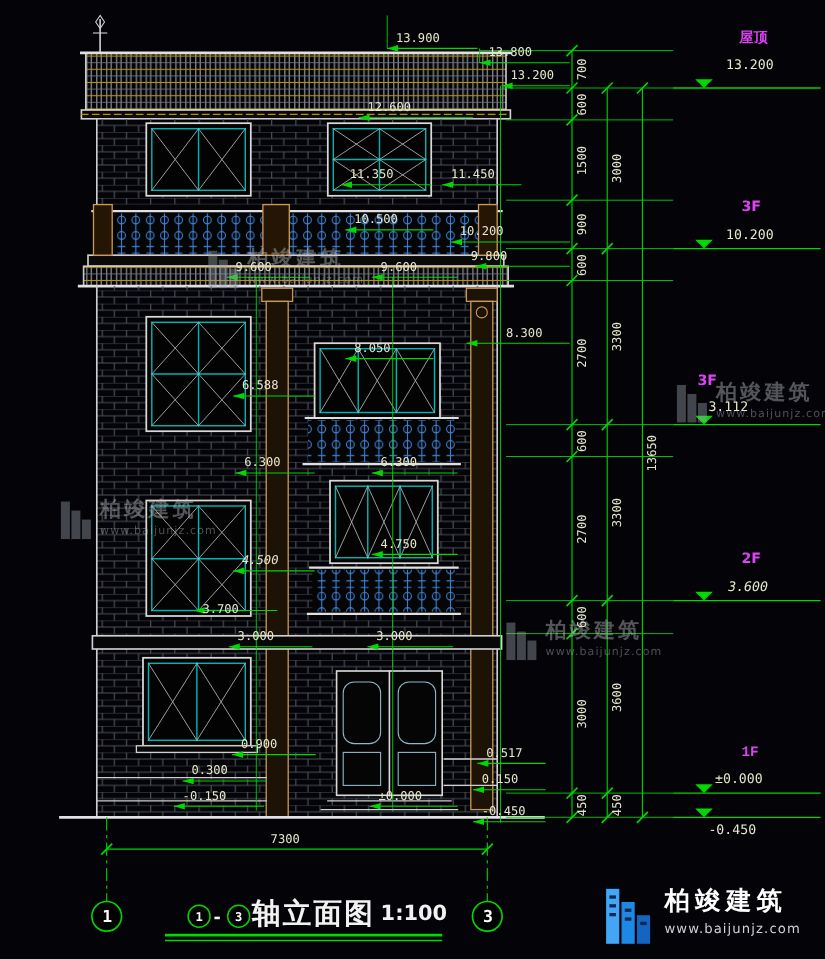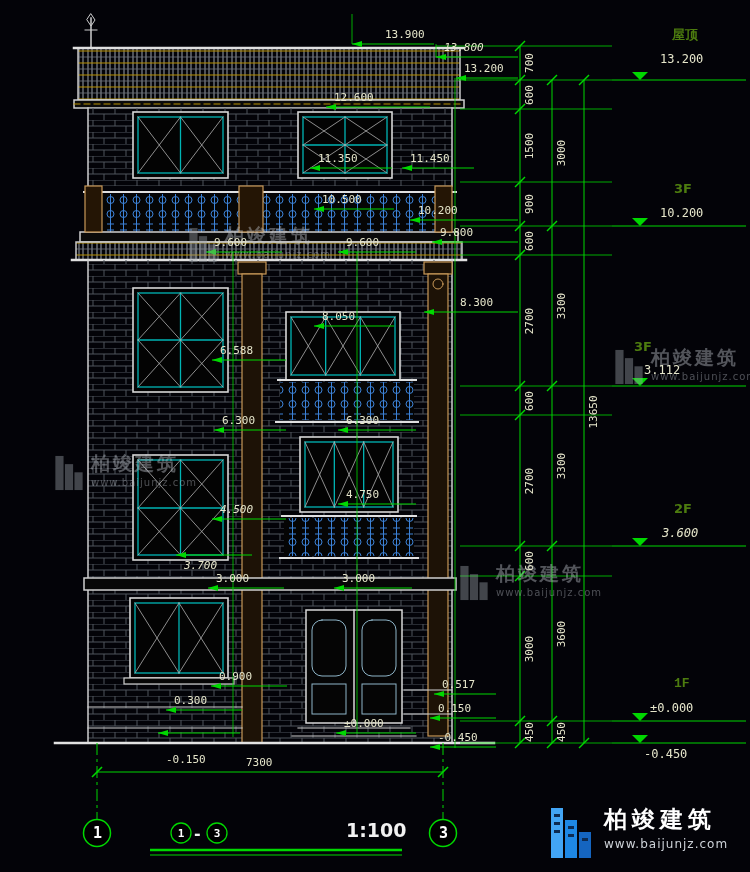--- a/index.html
+++ b/index.html
@@ -3,21 +3,21 @@
 <meta charset="utf-8">
 <style>
   *{margin:0;padding:0;box-sizing:border-box}
   html,body{background:#000;}
   #stage{position:relative;width:750px;height:872px;background:#030308;overflow:hidden;
          font-family:"DejaVu Sans",sans-serif}
   #cad{position:absolute;left:0;top:0;z-index:3}
   .dim{position:absolute;font:11px "DejaVu Sans Mono",monospace;color:#e6e6cb;white-space:nowrap;z-index:5;line-height:1}
   .chain{position:absolute;font:11px "DejaVu Sans Mono",monospace;color:#e6e6cb;white-space:nowrap;z-index:5;
          transform:translate(-50%,-50%) rotate(-90deg);line-height:1}
-  .fname{position:absolute;font:bold 13px "DejaVu Sans",sans-serif;color:#4d7c0f;z-index:5;line-height:1}
+  .fname{position:absolute;font:bold 13px "DejaVu Sans",sans-serif;color:#d946ef;z-index:5;line-height:1}
   .felev{position:absolute;font:12px "DejaVu Sans Mono",monospace;color:#e6e6cb;z-index:5;line-height:1}
   .wm{position:absolute;display:flex;gap:7px;opacity:.42;z-index:4;align-items:flex-start}
   .wm-name{font:bold 19px "DejaVu Sans",sans-serif;color:#c2c7cf;letter-spacing:3px;line-height:1.2}
   .wm-url{font:10px "DejaVu Sans",sans-serif;color:#b2b7bf;margin-top:2px;letter-spacing:1px}
   .axis-num{position:absolute;font:bold 15px "DejaVu Sans Mono",monospace;color:#fff;text-align:center;z-index:6;line-height:1}
   .axis-num-sm{position:absolute;font:bold 11px "DejaVu Sans Mono",monospace;color:#fff;text-align:center;z-index:6;line-height:1}
   #title-dash{position:absolute;left:194px;top:824px;font:bold 16px "DejaVu Sans",sans-serif;color:#f2f2f2;z-index:6}
   #title-main{position:absolute;left:229px;top:813px;font:bold 26px "DejaVu Sans",sans-serif;color:#f2f2f2;letter-spacing:2px;z-index:6}
   #title-scale{position:absolute;left:346px;top:819px;font:bold 19px "DejaVu Sans",sans-serif;color:#f2f2f2;z-index:6}
   #logo{position:absolute;left:548px;top:806px;display:flex;gap:10px;z-index:6;align-items:flex-start}
@@ -339,47 +339,47 @@
     <circle cx="443" cy="833" r="13.5" fill="#000" stroke="#00d800" stroke-width="1.5"></circle>
     <circle cx="181" cy="833" r="10" fill="#000" stroke="#00d800" stroke-width="1.3"></circle>
     <circle cx="217" cy="833" r="10" fill="#000" stroke="#00d800" stroke-width="1.3"></circle>
     <line x1="150" y1="850" x2="402" y2="850" stroke="#00d800" stroke-width="2.5"></line>
     <line x1="150" y1="855" x2="402" y2="855" stroke="#00d800" stroke-width="1.2"></line>
   </g>
 </svg>
 
 <div id="labels">
   <div class="dim" style="left:246px;top:757px">7300</div>
-<div class="dim" style="left: 360px; top: 29px; margin-left: 25px;">13.900</div>
-      <div class="dim" style="left: 444px; top: 42px; font-style: italic;">13.800</div>
+<div class="dim" style="left: 360px; top: 29px;">13.900</div>
+      <div class="dim" style="left: 444px; top: 42px;">13.800</div>
       <div class="dim" style="left: 464px; top: 63px;">13.200</div>
       <div class="dim" style="left: 334px; top: 92px;">12.600</div>
       <div class="dim" style="left: 318px; top: 153px;">11.350</div>
       <div class="dim" style="left: 410px; top: 153px;">11.450</div>
       <div class="dim" style="left: 322px; top: 194px;">10.500</div>
       <div class="dim" style="left: 418px; top: 205px;">10.200</div>
-      <div class="dim" style="left: 440px; top: 227px;">9.800</div>
+      <div class="dim" style="left: 428px; top: 227px;">9.800</div>
       <div class="dim" style="left: 214px; top: 237px;">9.600</div>
       <div class="dim" style="left: 346px; top: 237px;">9.600</div>
       <div class="dim" style="left: 322px; top: 311px;">8.050</div>
       <div class="dim" style="left: 432px; top: 297px; margin-left: 28px;">8.300</div>
       <div class="dim" style="left: 220px; top: 345px;">6.588</div>
       <div class="dim" style="left: 222px; top: 415px;">6.300</div>
       <div class="dim" style="left: 346px; top: 415px;">6.300</div>
       <div class="dim" style="left: 346px; top: 489px;">4.750</div>
       <div class="dim" style="left: 220px; top: 504px; font-style: italic;">4.500</div>
-      <div class="dim" style="left: 184px; top: 560px; font-style: italic;">3.700</div>
+      <div class="dim" style="left: 184px; top: 548px;">3.700</div>
       <div class="dim" style="left: 216px; top: 573px;">3.000</div>
       <div class="dim" style="left: 342px; top: 573px;">3.000</div>
       <div class="dim" style="left: 219px; top: 671px;">0.900</div>
       <div class="dim" style="left: 442px; top: 679px;">0.517</div>
       <div class="dim" style="left: 174px; top: 695px;">0.300</div>
       <div class="dim" style="left: 438px; top: 703px;">0.150</div>
       <div class="dim" style="left: 344px; top: 718px;">±0.000</div>
-      <div class="dim" style="left: 166px; top: 718px; margin-top: 36px;">-0.150</div>
+      <div class="dim" style="left: 166px; top: 718px;">-0.150</div>
       <div class="dim" style="left: 438px; top: 732px;">-0.450</div>
       <div class="chain" style="left: 529px; top: 63px;">700</div>
       <div class="chain" style="left: 529px; top: 94.5px;">600</div>
       <div class="chain" style="left: 529px; top: 145.5px;">1500</div>
       <div class="chain" style="left: 529px; top: 204px;">900</div>
       <div class="chain" style="left: 529px; top: 240.5px;">600</div>
       <div class="chain" style="left: 529px; top: 320.5px;">2700</div>
       <div class="chain" style="left: 529px; top: 400.5px;">600</div>
       <div class="chain" style="left: 529px; top: 480.5px;">2700</div>
       <div class="chain" style="left: 529px; top: 561px;">600</div>
@@ -402,20 +402,21 @@
       <div class="fname" style="left: 674px; top: 677px; font-family: Liberation Mono, monospace;">1F</div>
       <div class="felev" style="left: 650px; top: 702px;">±0.000</div>
       <div class="felev" style="left: 644px; top: 748px;">-0.450</div>
     </div>
 
 <div class="axis-num" style="left:84px;top:826px;width:27px">1</div>
 <div class="axis-num" style="left:430px;top:826px;width:27px">3</div>
 <div class="axis-num-sm" style="left:171px;top:828px;width:20px">1</div>
 <div class="axis-num-sm" style="left:207px;top:828px;width:20px">3</div>
 <div id="title-dash">-</div>
+<div id="title-main">轴立面图</div>
 <div id="title-scale">1:100</div>
 
 <div id="logo">
   <svg width="46" height="54" viewBox="0 0 44 54">
     <rect x="2" y="2" width="12" height="50" fill="#42a5f5"></rect>
     <rect x="16" y="14" width="12" height="38" fill="#1e88e5"></rect>
     <rect x="30" y="26" width="12" height="26" fill="#1565c0"></rect>
     <g fill="#0d2b52">
       <rect x="5" y="8" width="6" height="3"></rect>
           <rect x="5" y="16" width="6" height="3"></rect>

